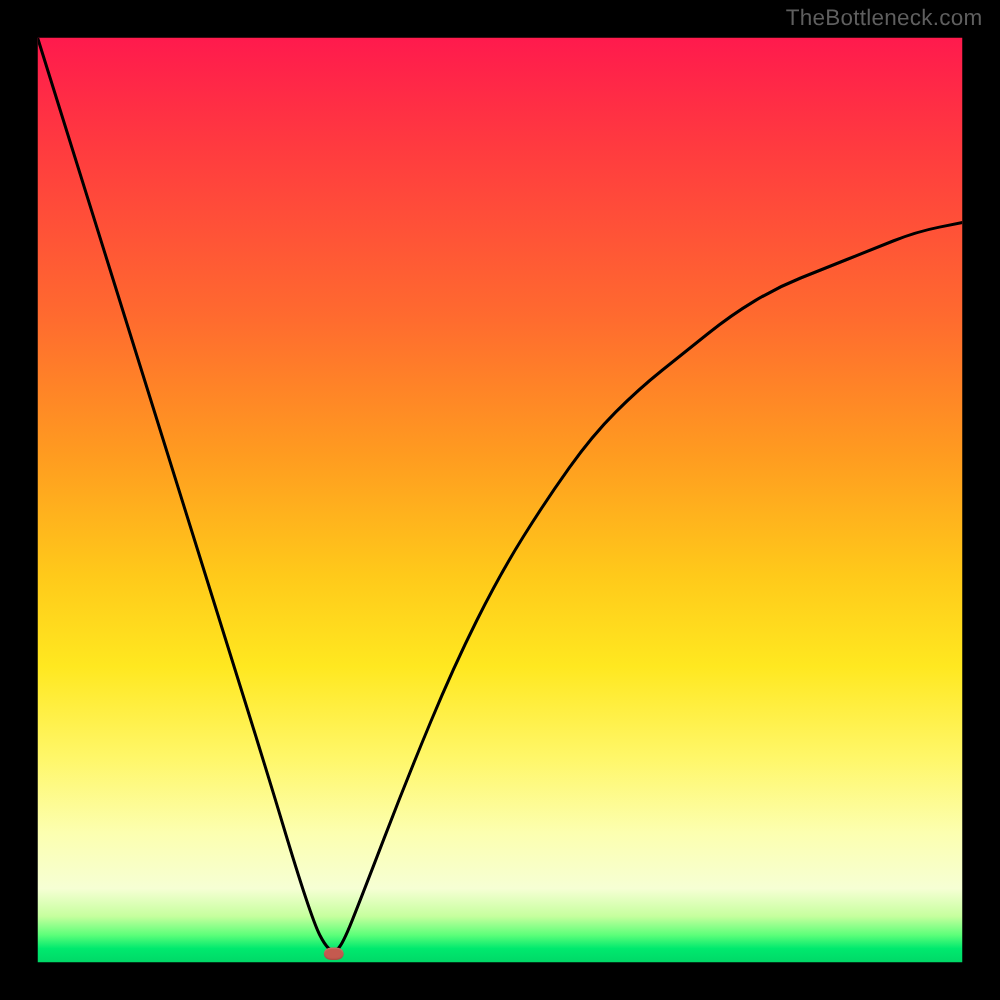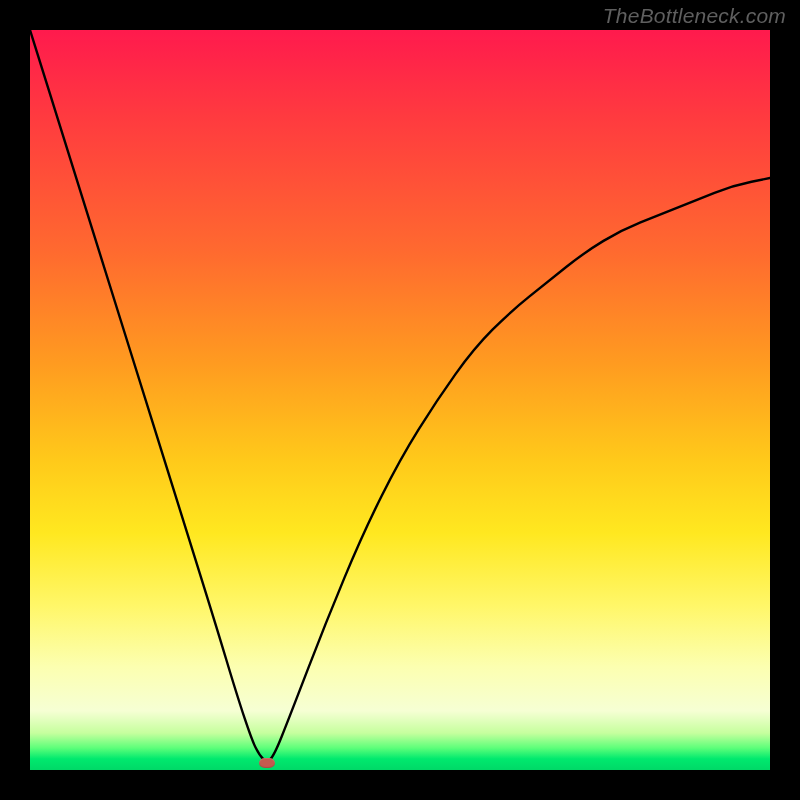--- a/index.html
+++ b/index.html
@@ -17,25 +17,24 @@
     top: 0;
     width: 800px;
     height: 800px;
     background: #000;
   }
   .watermark {
     position: absolute;
     top: 4px;
     right: 14px;
     color: #5f5f5f;
-    font-size: 21px;
+    font-size: 18px;
     font-weight: 500;
     letter-spacing: 0.2px;
     user-select: none;
-    font-style: italic;
   }
   .plot {
     position: absolute;
     left: 30px;
     top: 30px;
     width: 740px;
     height: 740px;
     overflow: hidden;
   }
   

